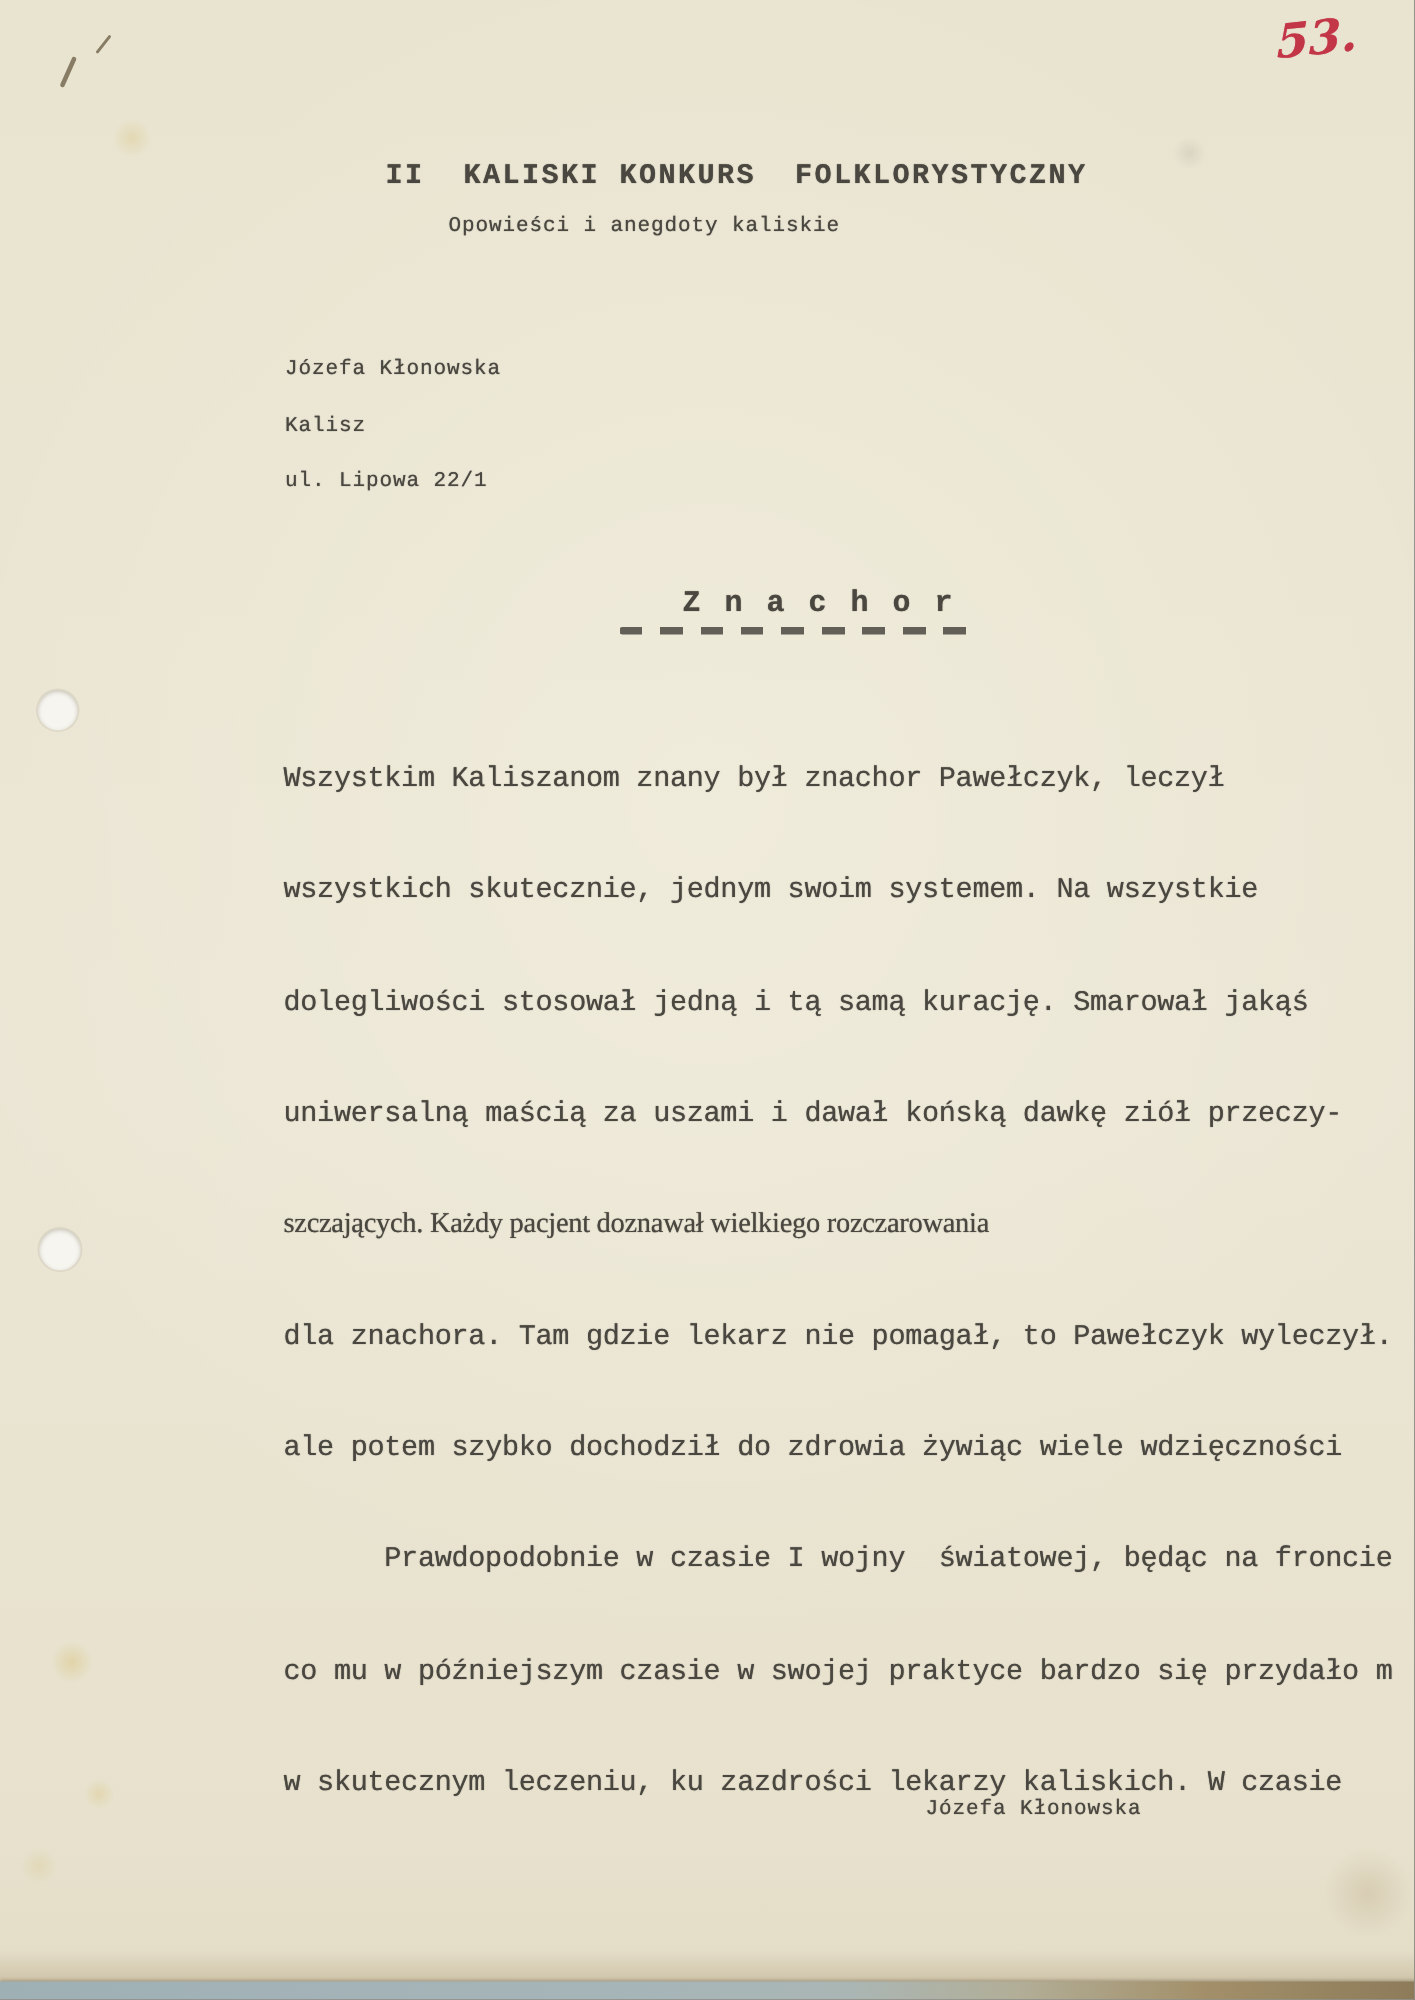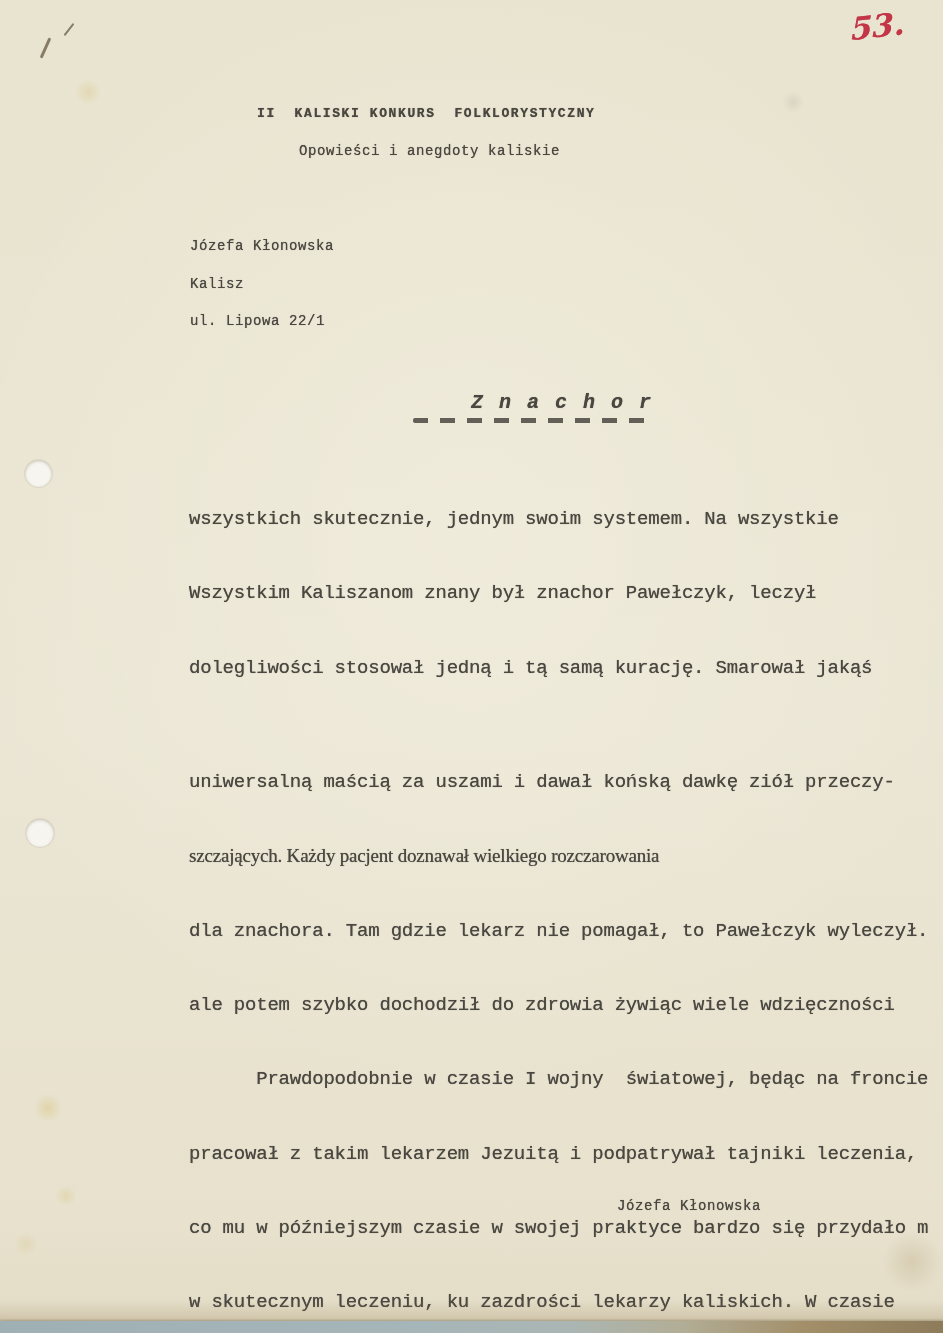--- a/index.html
+++ b/index.html
@@ -14,21 +14,21 @@
       radial-gradient(circle at 88px 92px, rgba(198,168,62,.20) 0, rgba(198,168,62,0) 13px),
       radial-gradient(circle at 48px 1108px, rgba(205,175,70,.28) 0, rgba(205,175,70,0) 14px),
       radial-gradient(circle at 66px 1196px, rgba(210,180,75,.22) 0, rgba(210,180,75,0) 10px),
       radial-gradient(circle at 26px 1244px, rgba(200,170,70,.15) 0, rgba(200,170,70,0) 12px),
       radial-gradient(circle at 793px 102px, rgba(125,122,110,.14) 0, rgba(125,122,110,0) 11px),
       radial-gradient(circle at 912px 1262px, rgba(150,120,70,.18) 0, rgba(150,120,70,0) 30px),
       radial-gradient(ellipse 70% 55% at 50% 40%, rgba(255,253,242,.25), rgba(255,253,242,0) 80%),
       linear-gradient(180deg, #e9e4d0 0%, #ebe6d4 55%, #e7e1cd 92%, #e3dcc6 100%);
   }
   .txt{position:absolute;white-space:pre;text-shadow:0 0 .7px rgba(72,69,60,.85);}
-  .title{font-size:13px;letter-spacing:1.6px;font-weight:bold;}
+  .title{font-size:19px;letter-spacing:1.6px;font-weight:bold;}
   .subtitle{font-size:14px;letter-spacing:.6px;}
   .body-line{height:38.35px;font-size:19px;letter-spacing:-.2px;line-height:38.35px;}
   .bodyblock{position:absolute;left:189px;top:464px;white-space:pre;}
   .heading{font-size:20px;letter-spacing:2px;font-weight:bold;}
   .underline-dashes{
     position:absolute;left:413px;top:418px;width:240px;height:5px;
     background:repeating-linear-gradient(90deg,#4a4741 0 15px,rgba(0,0,0,0) 15px 27px);
     opacity:.85;border-radius:2px;
   }
   .pagenum{
@@ -64,33 +64,32 @@
   <span class="hole h1"></span>
   <span class="hole h2"></span>
 
   <div class="txt title" style="left:257px;top:106px;">II  KALISKI KONKURS  FOLKLORYSTYCZNY</div>
   <div class="txt subtitle" style="left:299px;top:143px;">Opowieści i anegdoty kaliskie</div>
 
   <div class="txt subtitle" style="left:190px;top:238px;">Józefa Kłonowska</div>
   <div class="txt subtitle" style="left:190px;top:276px;">Kalisz</div>
   <div class="txt subtitle" style="left:190px;top:313px;">ul. Lipowa 22/1</div>
 
-  <div class="txt heading" style="left:471px;top:391px;font-style:italic;">Z n a c h o r</div>
+  <div class="txt heading" style="left:455px;top:391px;">Z n a c h o r</div>
   <div class="underline-dashes"></div>
 
   <div class="bodyblock">
+    <div class="txt body-line" style="position:static;">Wszystkim Kaliszanom znany był znachor Pawełczyk, leczył</div>
     <div class="txt body-line" style="position:static;">wszystkich skutecznie, jednym swoim systemem. Na wszystkie</div>
-    <div class="txt body-line" style="position:static;">Wszystkim Kaliszanom znany był znachor Pawełczyk, leczył</div>
     <div class="txt body-line" style="position:static;">dolegliwości stosował jedną i tą samą kurację. Smarował jakąś</div>
-    <div class="txt body-line" style="position:static;margin-top:40px;">uniwersalną maścią za uszami i dawał końską dawkę ziół przeczy-</div>
+    <div class="txt body-line" style="position:static;">uniwersalną maścią za uszami i dawał końską dawkę ziół przeczy-</div>
     <div class="txt body-line" style="position:static;font-family:Liberation Serif, serif;">szczających. Każdy pacjent doznawał wielkiego rozczarowania</div>
     <div class="txt body-line" style="position:static;">dla znachora. Tam gdzie lekarz nie pomagał, to Pawełczyk wyleczył.</div>
     <div class="txt body-line" style="position:static;">ale potem szybko dochodził do zdrowia żywiąc wiele wdzięczności</div>
     <div class="txt body-line" style="position:static;text-align:right;">Prawdopodobnie w czasie I wojny  światowej, będąc na froncie</div>
-    <div class="txt body-line" style="position:static;">pracował z takim lekarzem Jezuitą i podpatrywał tajniki leczenia,</div>
     <div class="txt body-line" style="position:static;">co mu w późniejszym czasie w swojej praktyce bardzo się przydało m</div>
     <div class="txt body-line" style="position:static;">w skutecznym leczeniu, ku zazdrości lekarzy kaliskich. W czasie</div>
     
     
     
     
     
     
     
   </div>

